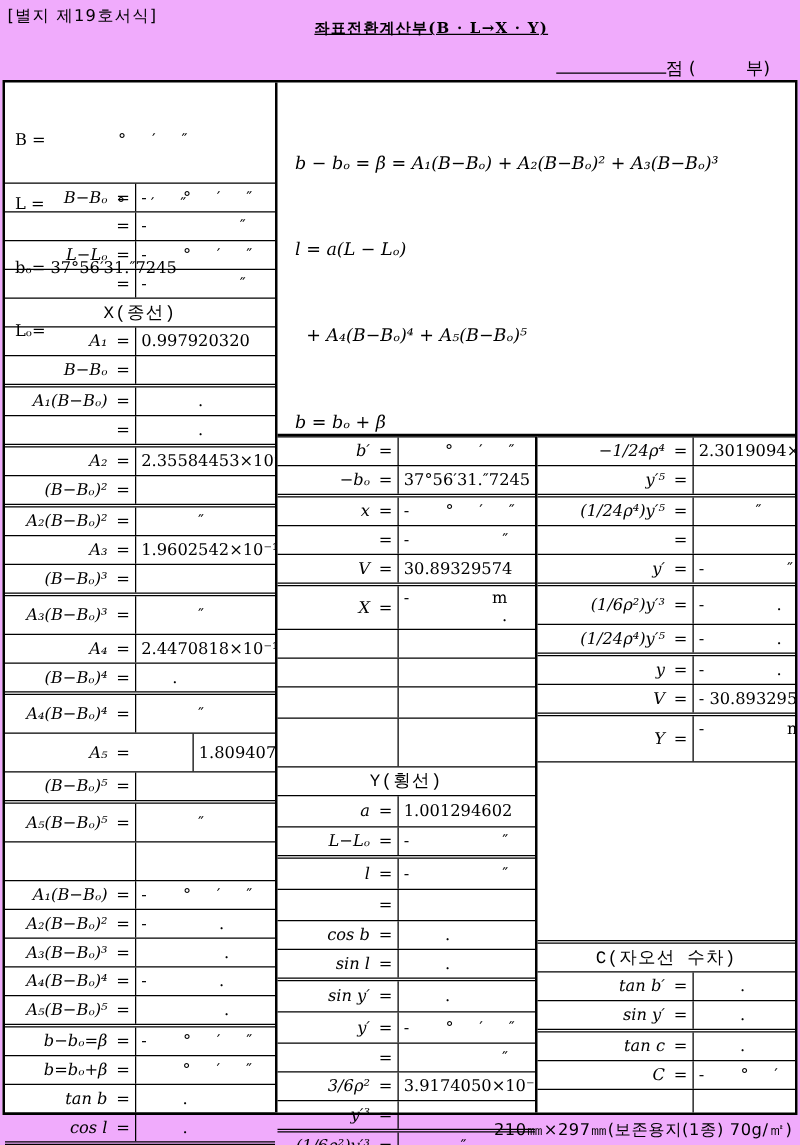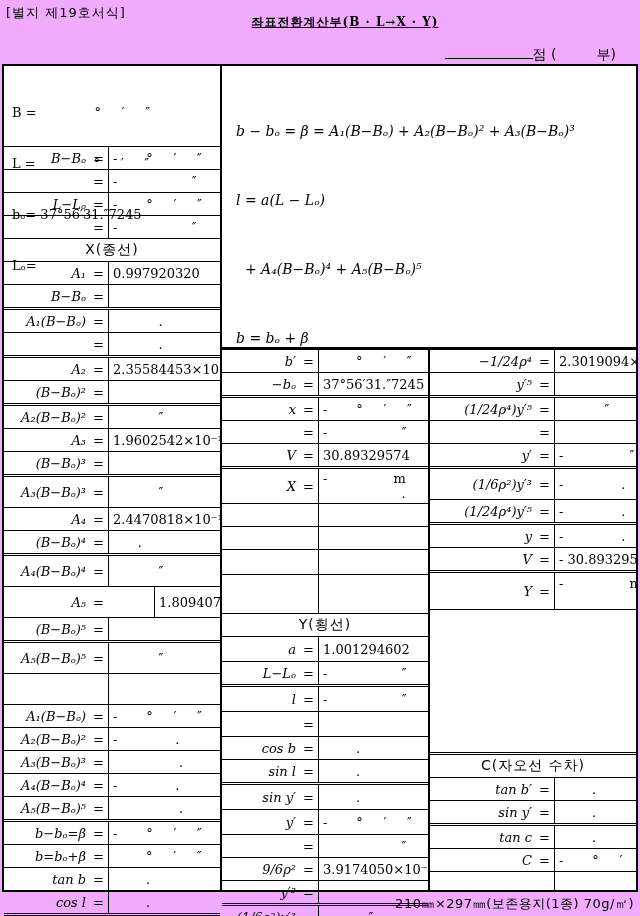--- a/index.html
+++ b/index.html
@@ -25,21 +25,21 @@
   .row{display:flex;height:22px;border-top:1px solid #000;flex:0 0 auto;align-items:stretch;}
   .row.thick{border-top:3px double #000;}
   .lbl{display:flex;align-items:center;justify-content:flex-end;
        font-family:"DejaVu Serif","DejaVu Sans",serif;font-style:italic;font-size:13px;overflow:hidden;}
   .colL .lbl{width:104px;}
   .colM .lbl{width:96px;}
   .colRt .lbl{width:108px;margin-left:16px;}
   .lbl .eq{font-style:normal;margin-left:7px;margin-right:5px;width:10px;text-align:center;flex:0 0 auto;}
   .val{flex:1;border-left:1px solid #000;display:flex;align-items:center;font-size:13px;line-height:15px;
        white-space:pre;padding-left:4px;font-family:"DejaVu Serif","DejaVu Sans",serif;overflow:hidden;}
-  .hlbl{flex:1;display:flex;align-items:center;justify-content:center;font-size:14px;letter-spacing:1px;}
+  .hlbl{flex:1;display:flex;align-items:center;justify-content:center;font-size:14px;letter-spacing:1px;font-family:Liberation Mono, monospace;}
   .fill{flex:1 1 auto;border-top:1px solid #000;min-height:0;}
   .footer{position:absolute;bottom:3px;right:6px;font-size:13px;letter-spacing:0.5px;}
 </style>
 </head>
 <body>
 
 <div class="page">
   <div class="docnote">[별지 제19호서식]</div>
   <div class="title">좌표전환계산부(B · L→X · Y)</div>
   <div class="pointline"><span class="blank"></span><span>점 (         부)</span></div>
@@ -415,21 +415,21 @@
             </div>
             <div class="row">
               <div class="lbl">
                 <span></span>
                 <span class="eq">=</span>
               </div>
               <div class="val">                   ″</div>
             </div>
             <div class="row">
               <div class="lbl">
-                <span>9/6ρ²</span>
+                <span>3/6ρ²</span>
                 <span class="eq">=</span>
               </div>
               <div class="val">3.9174050×10⁻¹²</div>
             </div>
             <div class="row">
               <div class="lbl">
                 <span>y′³</span>
                 <span class="eq">=</span>
               </div>
               <div class="val"></div>

